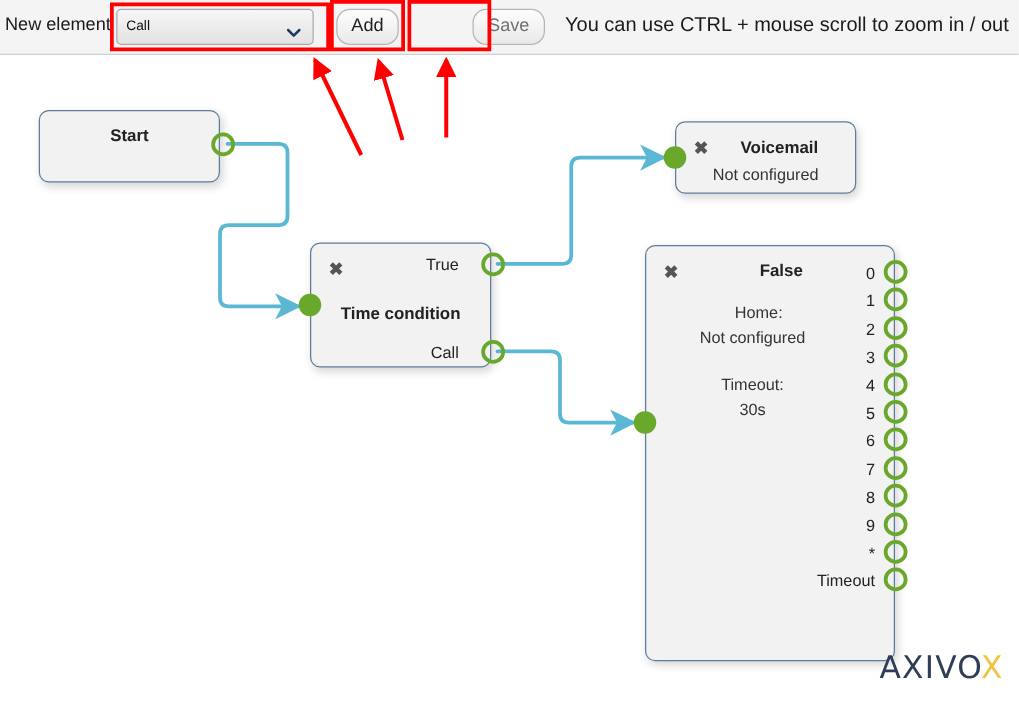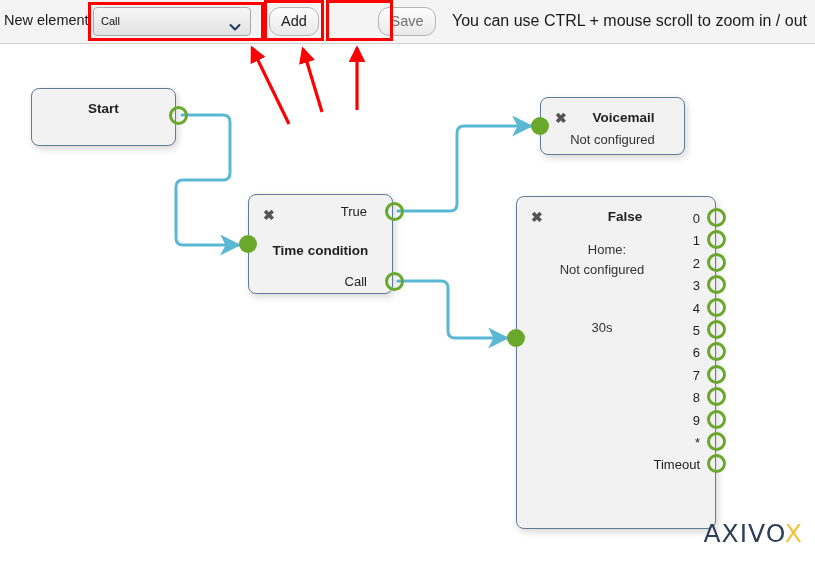--- a/index.html
+++ b/index.html
@@ -244,20 +244,21 @@
     <div class="node-title" style="top:12px; left:22px;">Voicemail</div>
     <div class="node-body" style="top:32px;">Not configured</div>
   </div>
   <div class="port-in" style="left:531px; top:72px;"></div>
 
   <div class="node" id="node-menu" style="left:516px; top:151px; width:200px; height:333px;">
     <div class="node-close" style="top:13px;">✖</div>
     <div class="node-title" style="top:12px; left:18px;">False</div>
     <div class="node-body" style="top:43px; right:18px; left:0;">Home:</div>
     <div class="node-body" style="top:63px; right:28px; left:0;">Not configured</div>
+    <div class="node-body" style="top:101px; right:28px; left:0;">Timeout:</div>
     <div class="node-body" style="top:121px; right:28px; left:0;">30s</div>
     <div id="menu-port-labels">
         <div class="port-label" style="right: 15px; top: 14px;">0</div>
         <div class="port-label" style="right: 15px; top: 36.4px;">1</div>
         <div class="port-label" style="right: 15px; top: 58.8px;">2</div>
         <div class="port-label" style="right: 15px; top: 81.2px;">3</div>
         <div class="port-label" style="right: 15px; top: 103.6px;">4</div>
         <div class="port-label" style="right: 15px; top: 126px;">5</div>
         <div class="port-label" style="right: 15px; top: 148.4px;">6</div>
         <div class="port-label" style="right: 15px; top: 170.8px;">7</div>

